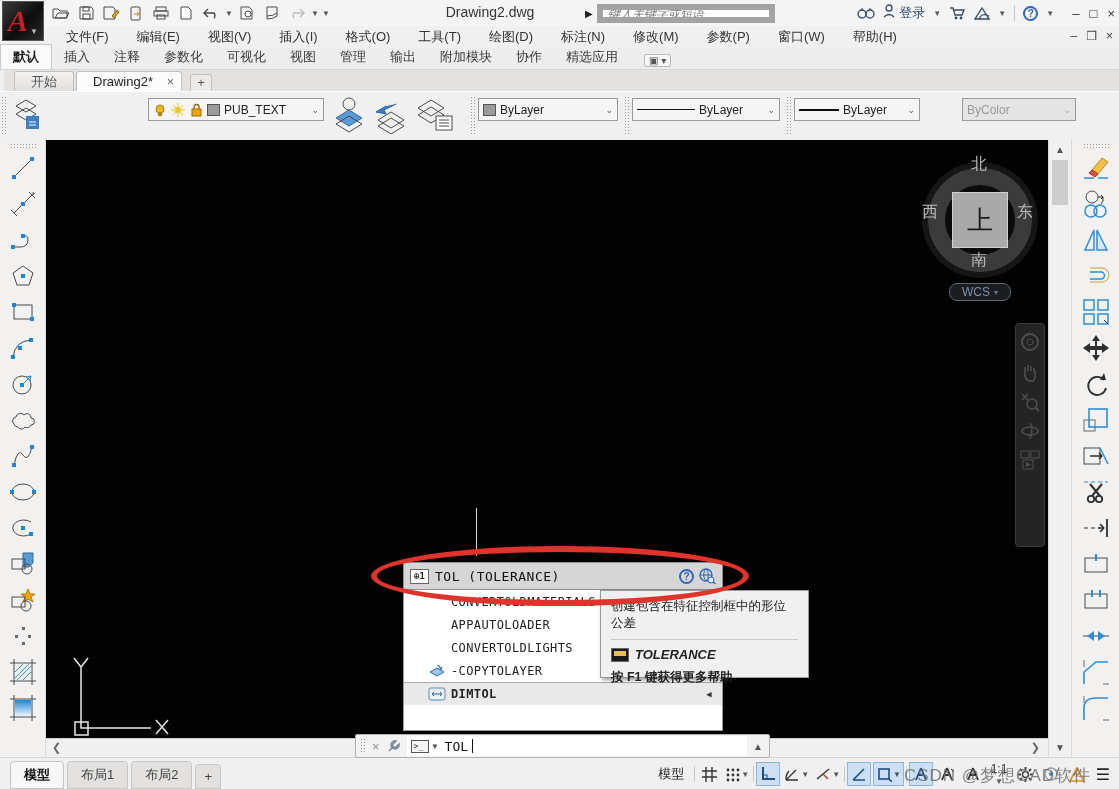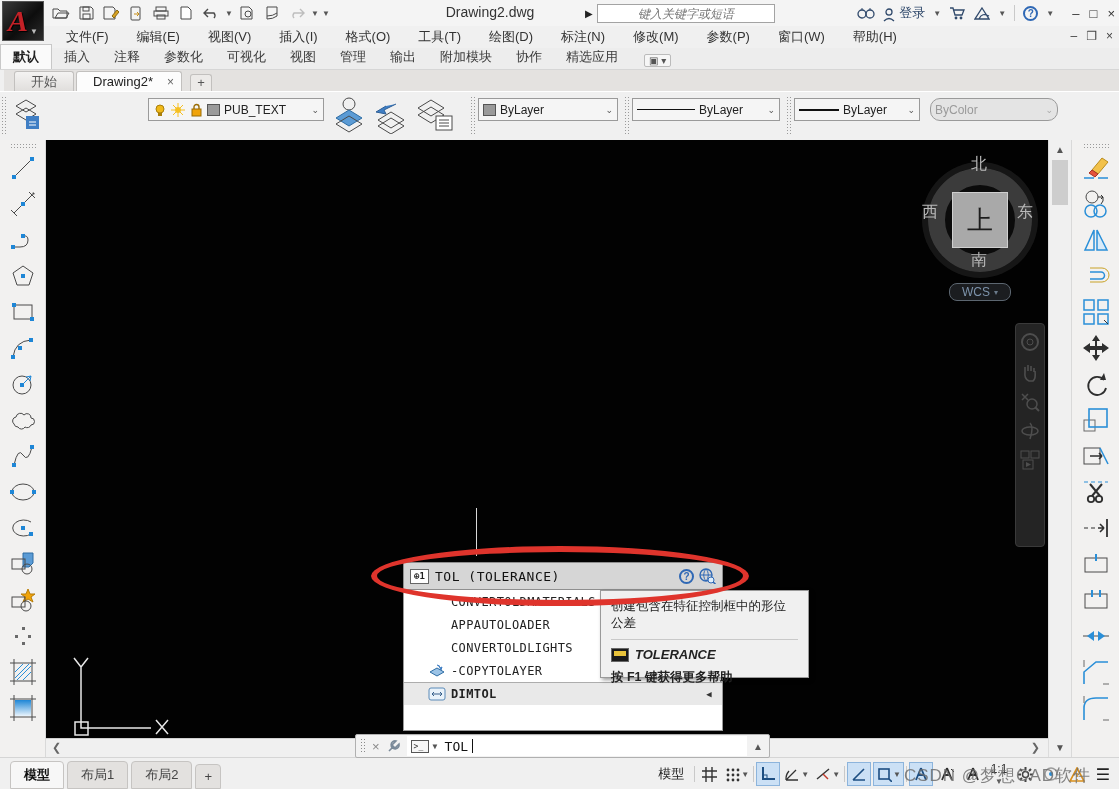--- a/index.html
+++ b/index.html
@@ -13,24 +13,24 @@
              background:linear-gradient(135deg,#3a3a3a,#0d0d0d 55%,#2b2b2b);
              border:1px solid #555; display:flex; align-items:center; justify-content:center; z-index:10; }
   .applogo .A { color:#c42127; font:italic bold 30px "Liberation Serif",serif; text-shadow:1px 1px 1px #000; }
   .applogo .dd { color:#bbb; font-size:8px; margin-left:2px; align-self:flex-end; padding-bottom:4px;}
   .qat { position:absolute; left:50px; top:2px; height:22px; display:flex; align-items:center; gap:3px; }
   .qbtn { width:22px; height:20px; display:flex; align-items:center; justify-content:center; color:#444; }
   .qbtn svg { display:block; }
   .qdd { width:8px; color:#555; font-size:8px; }
   .doc-title { position:absolute; left:395px; top:4px; width:190px; text-align:center; font-size:14px; color:#333; }
   .search-arrow { position:absolute; left:585px; top:8px; color:#222; font-size:10px; }
-  .searchbox { position:absolute; left:597px; top:4px; width:178px; height:19px; border:1px solid #a3a3a3;
-               background:#fff; font:italic 12px "Liberation Sans",sans-serif; color:#8a8a8a; padding:0 5px;text-align:center; }
+  .searchbox { position:absolute; left:597px; top:4px; width:178px; height:19px; border:6px solid #a3a3a3;
+               background:#fff; font:italic 12px "Liberation Sans",sans-serif; color:#8a8a8a; padding:0 5px; }
   .tr-icons { position:absolute; right:4px; top:2px; height:22px; display:flex; align-items:center; gap:8px; }
-  .tr-icons .ic { color:#30496b; display:flex; align-items:flex-end; gap:3px; font-size:13px; }
+  .tr-icons .ic { color:#30496b; display:flex; align-items:flex-start; gap:3px; font-size:13px; }
   .winctl { display:flex; gap:10px; color:#333; font-size:13px; margin-left:10px; }
   .sep-v { width:1px; height:16px; background:#c9c9c9; }
 
   
   .menubar { position:absolute; left:0; top:26px; width:1119px; height:22px; background:#f0f0f0;
              display:flex; align-items:center; padding-left:52px; }
   .menu-item { padding:2px 14px; color:#333; }
   .mwinctl { position:absolute; right:6px; top:3px; display:flex; gap:9px; color:#444; font-size:12px; }
 
   
@@ -393,21 +393,21 @@
       <span class="lt-line"></span>
       <span>ByLayer</span>
       <span class="chev">⌄</span>
     </div>
     <span class="grip" style="left:786px"></span>
     <div class="combo" style="left:794px; width:126px;">
       <span class="lw-line"></span>
       <span>ByLayer</span>
       <span class="chev">⌄</span>
     </div>
-    <div class="combo disabled" style="left:930px; width:128px;border-radius:10px;">
+    <div class="combo disabled" style="left:962px; width:114px;">
       <span>ByColor</span>
       <span class="chev">⌄</span>
     </div>
   </div>
 
   <div class="ltool">
     <span class="tgrip"></span>
     <span class="tbtn">
         <svg width="26" height="26">
           <line x1="4" y1="22" x2="22" y2="4" stroke="#4a4a4a"></line>

